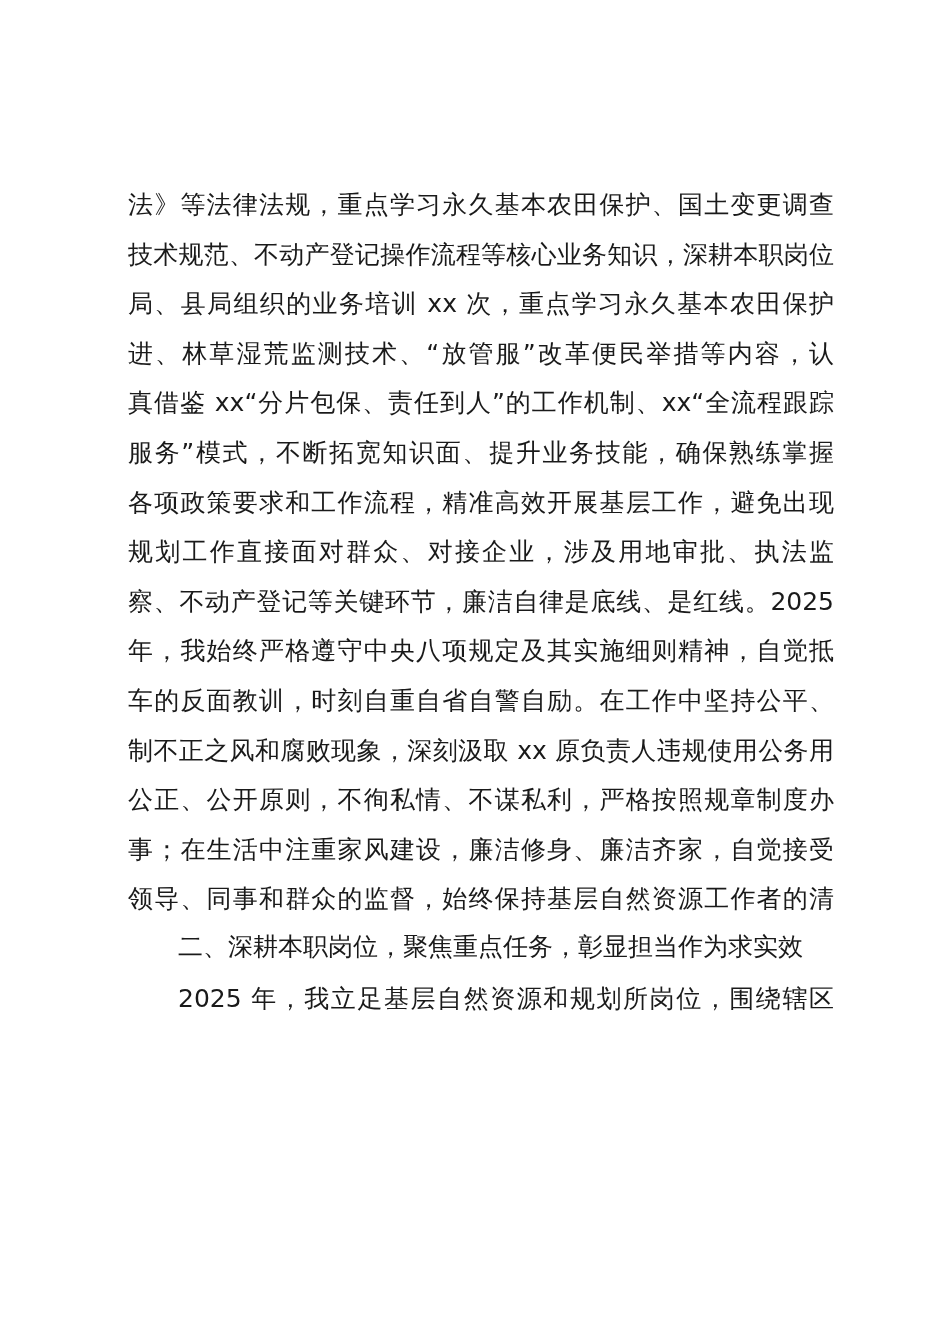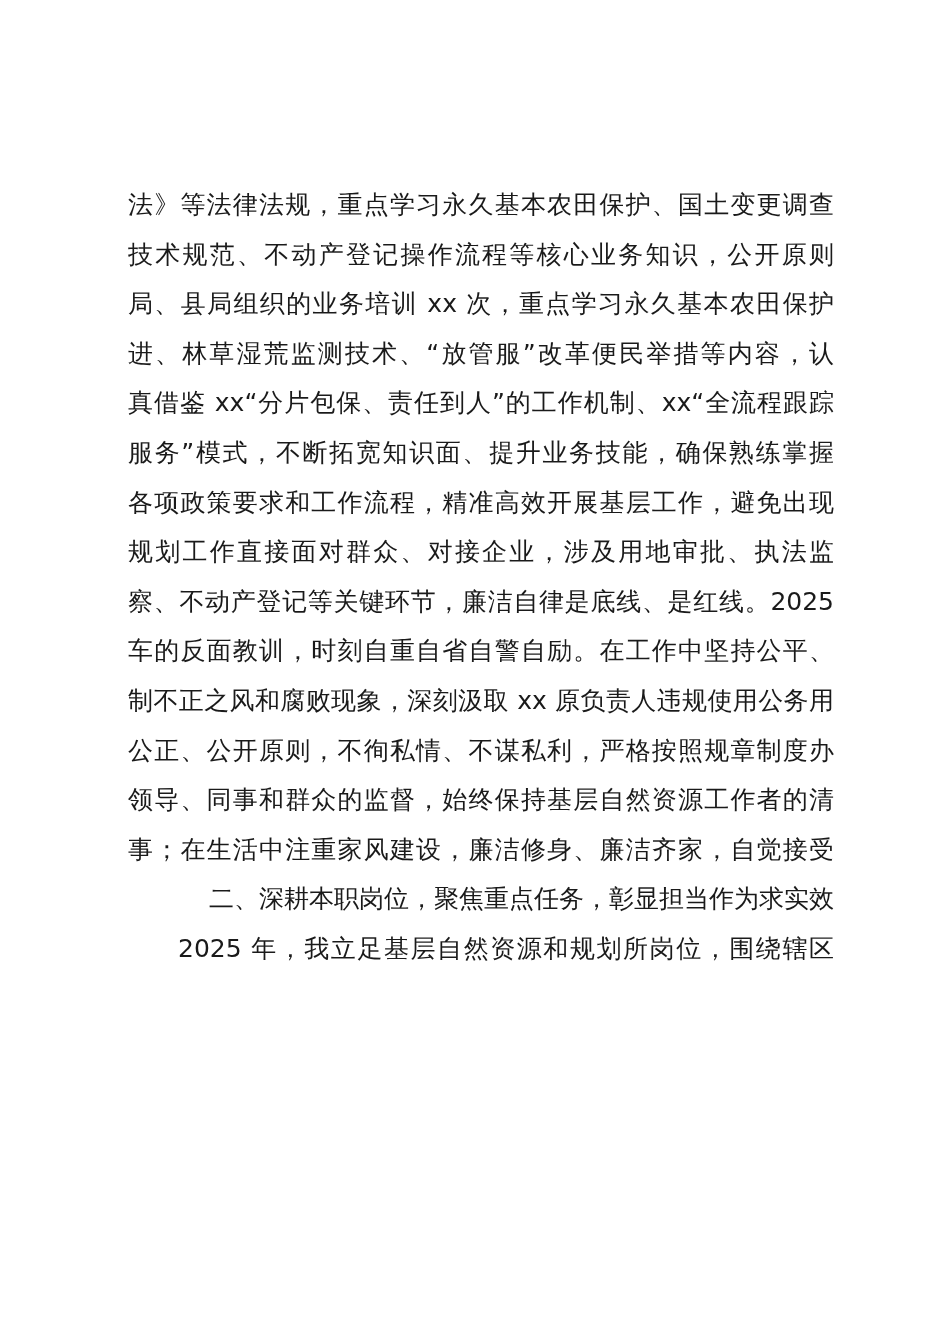--- a/index.html
+++ b/index.html
@@ -38,48 +38,48 @@
     letter-spacing: 0px;
   }
   .line.justify {
     text-align: justify;
     text-align-last: justify;
   }
   .line.indent {
     padding-left: 50px;
   }
   .line.heading {
-    font-family: Liberation Sans, sans-serif;
-    text-align: right;
+    font-family: Liberation Mono, monospace;
   }
 </style>
 </head>
 <body>
 
 <div class="page">
   <div class="content">
 
     <div>
       <div class="line justify">法》等法律法规，重点学习永久基本农田保护、国土变更调查</div>
-      <div class="line justify">技术规范、不动产登记操作流程等核心业务知识，公开原则</div>
+      <div class="line justify">技术规范、不动产登记操作流程等核心业务知识，深耕本职岗位</div>
       <div class="line justify">局、县局组织的业务培训 xx 次，重点学习永久基本农田保护</div>
       <div class="line justify">进、林草湿荒监测技术、“放管服”改革便民举措等内容，认</div>
       <div class="line justify">真借鉴 xx“分片包保、责任到人”的工作机制、xx“全流程跟踪</div>
       <div class="line justify">服务”模式，不断拓宽知识面、提升业务技能，确保熟练掌握</div>
       <div class="line justify">各项政策要求和工作流程，精准高效开展基层工作，避免出现</div>
     </div>
 
     <div>
       <div class="line justify">规划工作直接面对群众、对接企业，涉及用地审批、执法监</div>
       <div class="line justify">察、不动产登记等关键环节，廉洁自律是底线、是红线。2025</div>
+      <div class="line justify">年，我始终严格遵守中央八项规定及其实施细则精神，自觉抵</div>
       <div class="line justify">车的反面教训，时刻自重自省自警自励。在工作中坚持公平、</div>
       <div class="line justify">制不正之风和腐败现象，深刻汲取 xx 原负责人违规使用公务用</div>
       <div class="line justify">公正、公开原则，不徇私情、不谋私利，严格按照规章制度办</div>
+      <div class="line justify">事；在生活中注重家风建设，廉洁修身、廉洁齐家，自觉接受</div>
       <div class="line justify">领导、同事和群众的监督，始终保持基层自然资源工作者的清</div>
-      <div class="line justify">事；在生活中注重家风建设，廉洁修身、廉洁齐家，自觉接受</div>
     </div>
 
     <div>
       <div class="line heading indent">二、深耕本职岗位，聚焦重点任务，彰显担当作为求实效</div>
     </div>
 
     <div>
       <div class="line justify indent">2025 年，我立足基层自然资源和规划所岗位，围绕辖区</div>
     </div>
 

